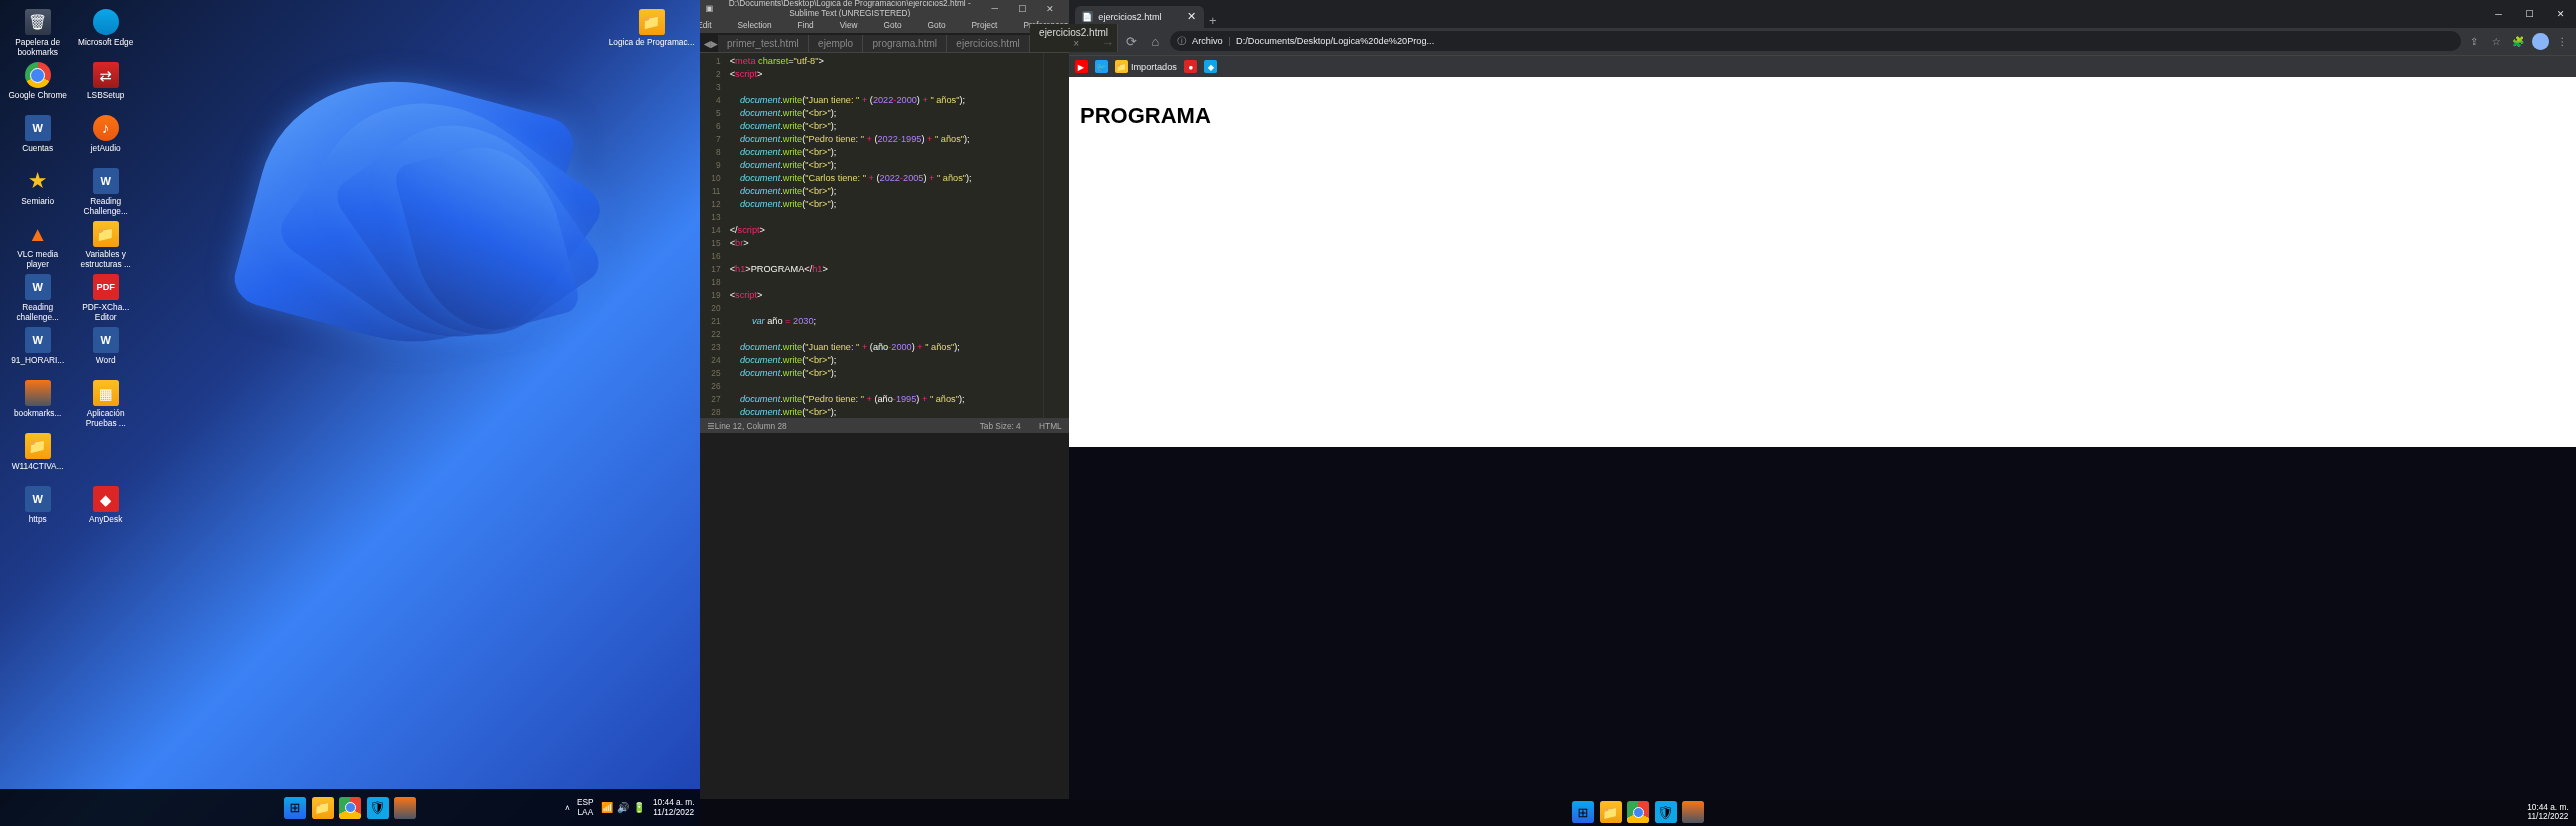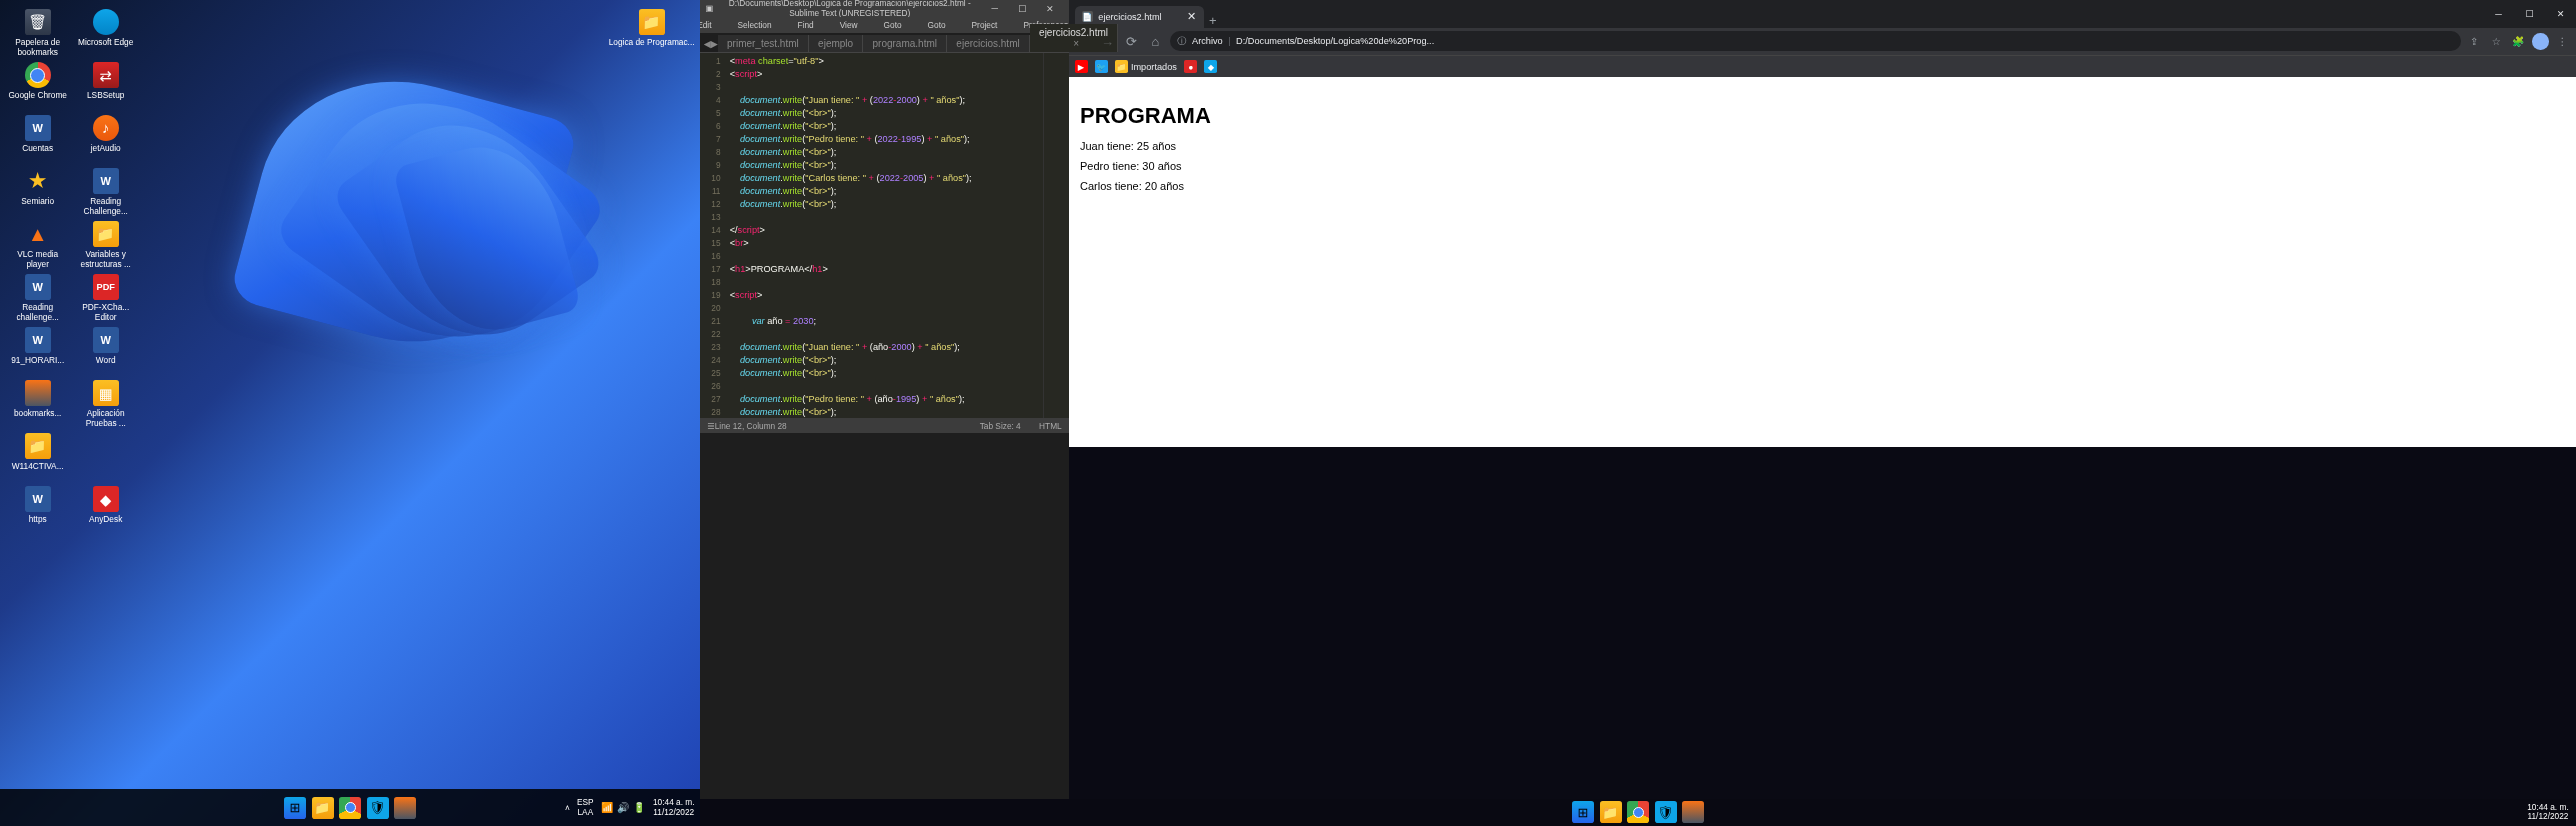--- a/index.html
+++ b/index.html
@@ -354,28 +354,20 @@
           </div>
           <div class="bookmark">
             <div class="bm-icon" style="background:#dc2626;color:#fff">●</div>
           </div>
           <div class="bookmark">
             <div class="bm-icon" style="background:#0ea5e9;color:#fff">◆</div>
           </div>
         </div>
       <div class="page-content">
         <h1>PROGRAMA</h1>
-        <div id="page-lines2">
-            <p>Juan tiene: 25 años</p>
-            <p></p>
-            <p>Pedro tiene: 30 años</p>
-            <p></p>
-            <p>Carlos tiene: 20 años</p>
-            <p></p>
-          </div>
       </div>
       <div class="black-gap"></div>
     </div>
   </div>
 
   <div class="taskbar-right-monitor">
     <div class="taskbar-center">
       <div class="taskbar-icon win-start">⊞</div>
       <div class="taskbar-icon folder">📁</div>
       <div class="taskbar-icon chrome"></div>

